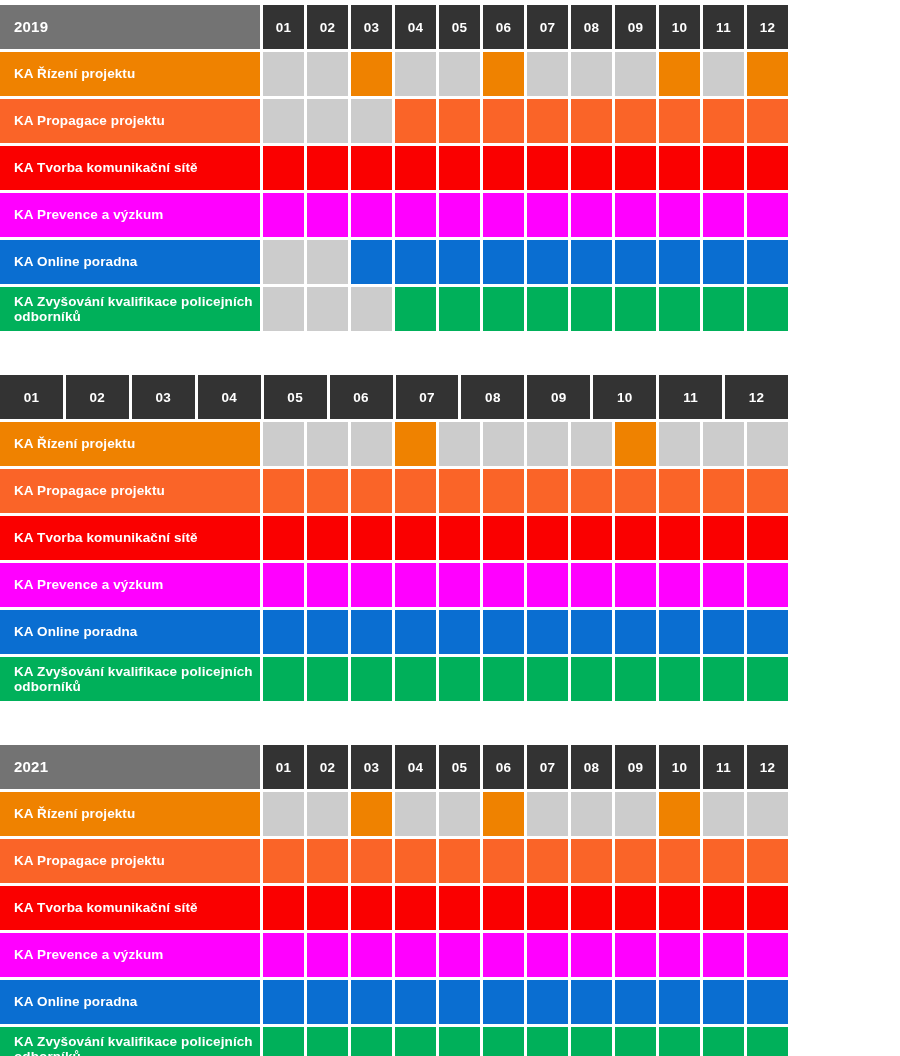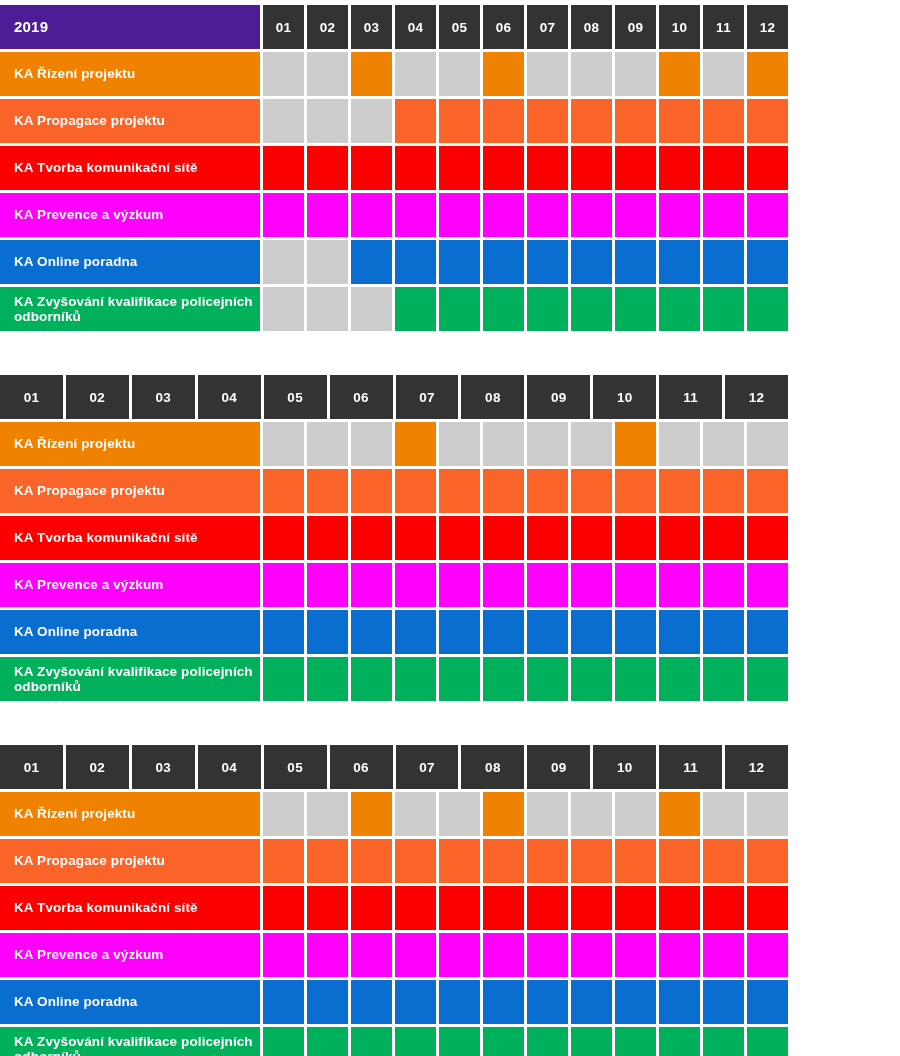--- a/index.html
+++ b/index.html
@@ -54,21 +54,21 @@
     padding: 0 0 0 14px;
     color: #ffffff;
     font-weight: bold;
     font-size: 13.5px;
     line-height: 1.12;
     letter-spacing: 0.1px;
     margin-right: 3px;
     overflow: hidden;
   }
   .label-cell.year-label {
-    background: #4c1d95;
+    background: #737373;
     font-size: 15px;
     letter-spacing: 0.2px;
   }
 
   
   .months {
     display: flex;
     flex: 1 1 auto;
     gap: 3px;
   }
@@ -330,20 +330,21 @@
           <div class="month-cell" style="background: rgb(0, 176, 90);"></div>
           <div class="month-cell" style="background: rgb(0, 176, 90);"></div>
           <div class="month-cell" style="background: rgb(0, 176, 90);"></div>
           <div class="month-cell" style="background: rgb(0, 176, 90);"></div>
           <div class="month-cell" style="background: rgb(0, 176, 90);"></div>
         </div>
       </div>
     </div>
     <div class="year-block">
       <div class="gantt-row row-head">
+        <div class="label-cell year-label">2021</div>
         <div class="months">
           <div class="month-cell head">01</div>
           <div class="month-cell head">02</div>
           <div class="month-cell head">03</div>
           <div class="month-cell head">04</div>
           <div class="month-cell head">05</div>
           <div class="month-cell head">06</div>
           <div class="month-cell head">07</div>
           <div class="month-cell head">08</div>
           <div class="month-cell head">09</div>

